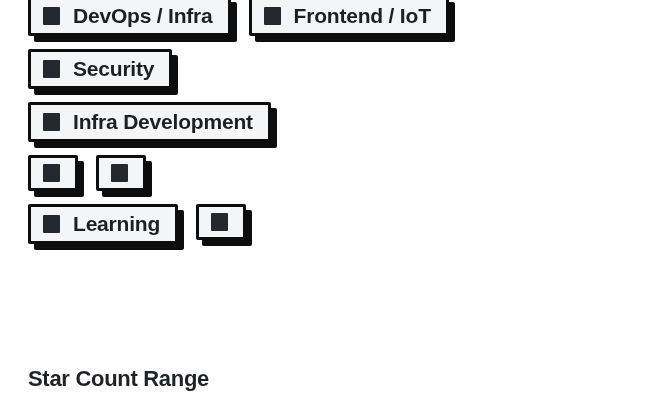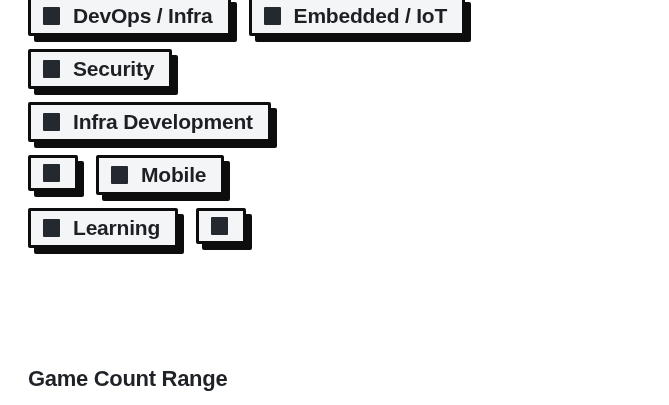--- a/index.html
+++ b/index.html
@@ -84,50 +84,49 @@
 <div id="page">
 
   <div class="chip-rows">
       <div class="chip-row">
         <div class="chip">
           <span class="chip-box"></span>
           <span class="chip-label">DevOps / Infra</span>
         </div>
         <div class="chip">
           <span class="chip-box"></span>
-          <span class="chip-label">Embedded / IoT</span>
+          <span class="chip-label">Frontend / IoT</span>
         </div>
       </div>
       <div class="chip-row">
         <div class="chip">
           <span class="chip-box"></span>
           <span class="chip-label">Security</span>
         </div>
       </div>
       <div class="chip-row">
         <div class="chip">
           <span class="chip-box"></span>
           <span class="chip-label">Infra Development</span>
         </div>
       </div>
       <div class="chip-row">
         <div class="chip">
           <span class="chip-box"></span>
         </div>
         <div class="chip">
           <span class="chip-box"></span>
-          <span class="chip-label">Mobile</span>
         </div>
       </div>
       <div class="chip-row">
         <div class="chip">
           <span class="chip-box"></span>
           <span class="chip-label">Learning</span>
         </div>
         <div class="chip">
           <span class="chip-box"></span>
         </div>
       </div>
     </div>
 
-  <div class="section-heading">Game Count Range</div>
+  <div class="section-heading">Star Count Range</div>
 
 </div>
 
 </body></html>

